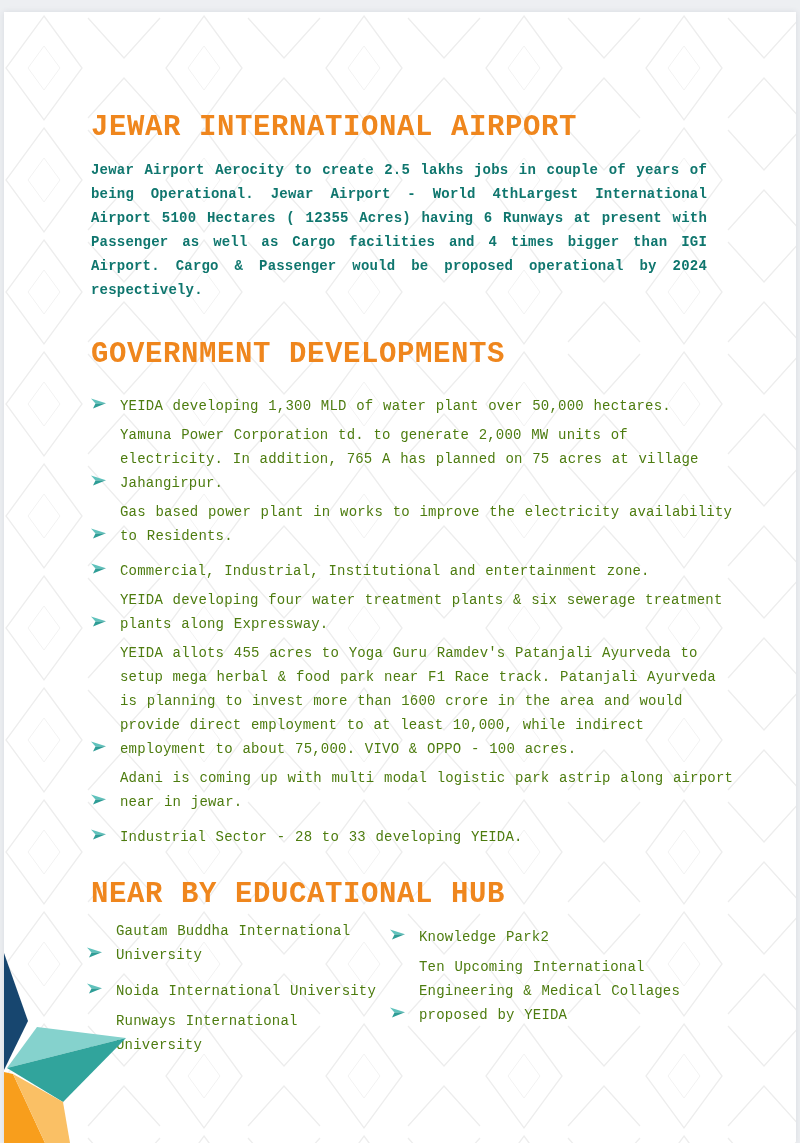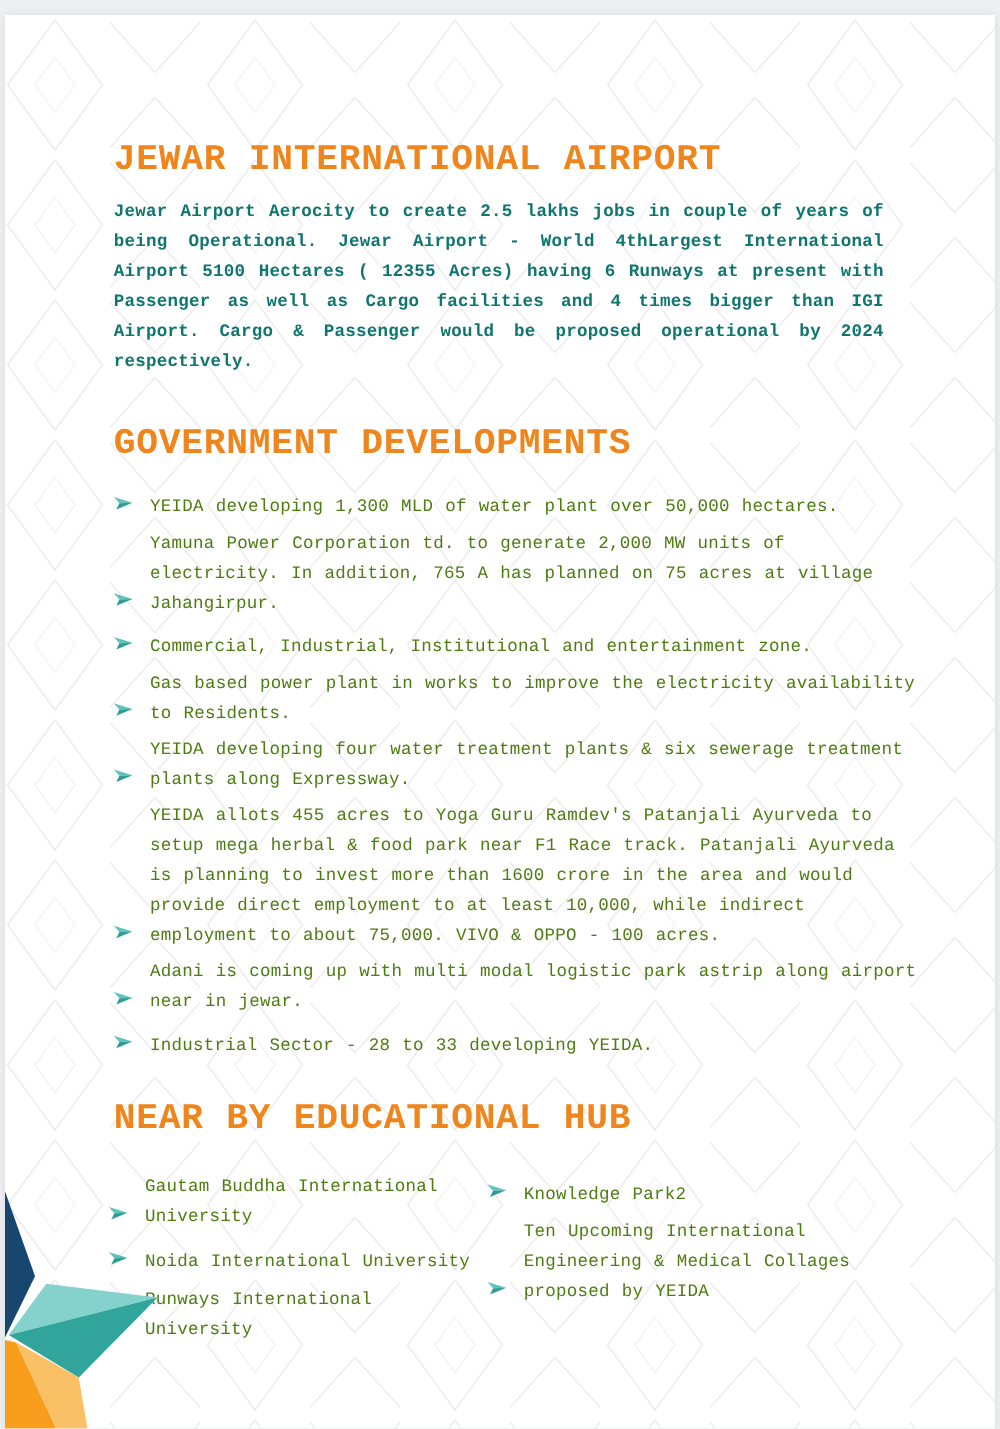--- a/index.html
+++ b/index.html
@@ -58,21 +58,21 @@
     font-size: 14px;
     letter-spacing: 0.2px;
     word-spacing: 1px;
     color: #4d7c0f;
     line-height: 24px;
   }
   .bullet-item .arrow { flex: 0 0 auto; margin-top: 6px; }
   .edu-section { margin-top: 30px; }
   .edu-columns {
     display: flex;
-    margin-top: 27px;
+    margin-top: 8px;
     margin-left: -4px;
   }
   .edu-col-left { width: 303px; flex: 0 0 auto; }
   .edu-col-right { flex: 1 1 auto; }
   .edu-columns .bullet-list { margin-top: 0; }
   .edu-columns .bullet-item { margin-bottom: 6px; }
   .star-decoration {
     position: absolute;
     left: 0; bottom: 0;
     z-index: 2;
@@ -127,31 +127,31 @@
             <span class="bullet-text">Yamuna Power Corporation td. to generate 2,000 MW units of electricity. In addition, 765 A has planned on 75 acres at village Jahangirpur.</span>
           </li>
 
           <li class="bullet-item">
             <span class="arrow">
               <svg width="16" height="13" viewBox="0 0 16 13">
                 <polygon points="0,1.5 15,6.2 4.5,6.6" fill="#5FC2BC"></polygon>
                 <polygon points="4.5,6.6 15,6.2 2,11.5" fill="#2E9D96"></polygon>
               </svg>
             </span>
+            <span class="bullet-text">Gas based power plant in works to improve the electricity availability to Residents.</span>
+          </li>
+
+          <li class="bullet-item">
+            <span class="arrow">
+              <svg width="16" height="13" viewBox="0 0 16 13">
+                <polygon points="0,1.5 15,6.2 4.5,6.6" fill="#5FC2BC"></polygon>
+                <polygon points="4.5,6.6 15,6.2 2,11.5" fill="#2E9D96"></polygon>
+              </svg>
+            </span>
             <span class="bullet-text">Commercial, Industrial, Institutional and entertainment zone.</span>
-          </li>
-
-          <li class="bullet-item">
-            <span class="arrow">
-              <svg width="16" height="13" viewBox="0 0 16 13">
-                <polygon points="0,1.5 15,6.2 4.5,6.6" fill="#5FC2BC"></polygon>
-                <polygon points="4.5,6.6 15,6.2 2,11.5" fill="#2E9D96"></polygon>
-              </svg>
-            </span>
-            <span class="bullet-text">Gas based power plant in works to improve the electricity availability to Residents.</span>
           </li>
 
           <li class="bullet-item">
             <span class="arrow">
               <svg width="16" height="13" viewBox="0 0 16 13">
                 <polygon points="0,1.5 15,6.2 4.5,6.6" fill="#5FC2BC"></polygon>
                 <polygon points="4.5,6.6 15,6.2 2,11.5" fill="#2E9D96"></polygon>
               </svg>
             </span>
             <span class="bullet-text">YEIDA developing four water treatment plants &amp; six sewerage treatment plants along Expressway.</span>

